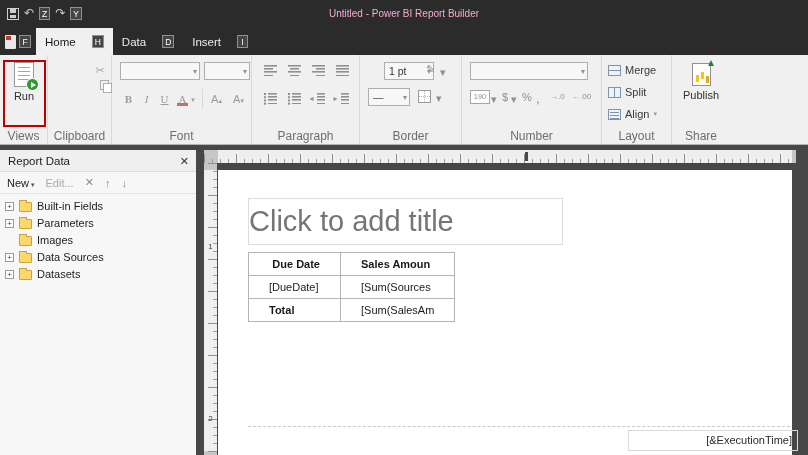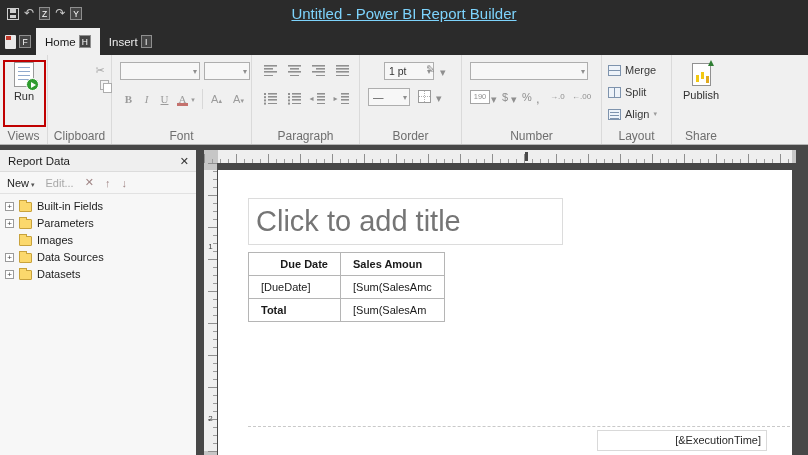--- a/index.html
+++ b/index.html
@@ -10,29 +10,29 @@
   
   .titlebar { position:absolute; left:0; top:0; width:808px; height:28px; background:#2b2b2b; }
   .qat { position:absolute; left:7px; top:7px; display:flex; gap:5px; align-items:center; }
   .floppy { width:12px; height:12px; border:1px solid #cfcfcf; position:relative; }
   .floppy::before { content:''; position:absolute; left:2px; top:0; width:6px; height:4px; background:#cfcfcf; }
   .floppy::after  { content:''; position:absolute; left:2px; bottom:1px; width:6px; height:3px; background:#cfcfcf; }
   .qat-glyph { color:#c9c9c9; font-size:12px; line-height:13px; }
   .keytip { display:inline-block; min-width:11px; padding:0 2px; height:13px; line-height:12px;
             background:#454545; border:1px solid #8f8f8f; color:#fff; font-size:8.5px; text-align:center; }
   .win-title { position:absolute; left:0; right:0; top:0; height:28px; line-height:28px;
-               text-align:center; color:#7dd3fc; font-size:15px;text-decoration:underline; }
+               text-align:center; color:#f9a8d4; font-size:10px; }
 
   
   .tabrow { position:absolute; left:0; top:28px; width:808px; height:27px; background:#2b2b2b;
             display:flex; align-items:stretch; }
   .file-btn { width:36px; display:flex; align-items:center; justify-content:center; gap:3px; }
   .file-icon { width:11px; height:14px; background:#e8e8e8; border-radius:1px; position:relative; }
   .file-icon::before { content:''; position:absolute; left:1px; top:1px; width:5px; height:4px; background:#c0392b; }
-  .tab { display:flex; align-items:center; gap:3px; padding:0 9px; color:#ececec; font-size:11.5px; cursor:default; }
+  .tab { display:flex; align-items:center; gap:16px; padding:0 9px; color:#ececec; font-size:11.5px; cursor:default; }
   .tab.active { background:#f0f0f0; color:#1a1a1a; }
 
   
   .ribbon { position:absolute; left:0; top:55px; width:808px; height:90px; background:#f0f0f0;
             border-bottom:1px solid #b5b5b5; }
   .grp { position:absolute; top:0; height:89px; border-right:1px solid #dadada; }
   .grp-label { position:absolute; left:0; right:0; bottom:1px; text-align:center; font-size:12px; color:#6e6e6e; }
   .bigbtn { position:absolute; top:4px; width:40px; height:62px; display:flex; flex-direction:column;
             align-items:center; gap:3px; }
   .bigbtn-label { font-size:11px; color:#2f2f2f; }
@@ -148,29 +148,29 @@
   .vruler-page { position:absolute; top:7px; height:281px; left:0; right:0; background:#efefef; }
   .vticks-minor { position:absolute; top:0; bottom:0; right:0; width:4px;
        background:repeating-linear-gradient(180deg,#9b9b9b 0 1px,transparent 1px 8px); }
   .vticks-major { position:absolute; top:0; bottom:0; right:0; width:9px;
        background:repeating-linear-gradient(180deg,#8f8f8f 0 1px,transparent 1px 32px); }
   .vnum { position:absolute; left:0; width:13px; text-align:center; font-size:8px; color:#3f3f3f; }
 
   
   .page { position:absolute; left:218px; top:170px; width:574px; height:285px; background:#fff; }
   .title-ph { position:absolute; left:30px; top:28px; width:315px; height:47px; border:1px solid #dcdcdc;
-              font-size:29px; color:#757575; line-height:44px; padding-left:7px; white-space:nowrap; overflow:visible; }
+              font-size:29px; color:#757575; line-height:44px; white-space:nowrap; overflow:visible; }
   .rpt-table { position:absolute; left:30px; top:82px; border-collapse:collapse; table-layout:fixed; }
   .rpt-table th, .rpt-table td { border:1px solid #b5b5b5; height:23px; font-size:11px; color:#1a1a1a;
-              padding:0 12px; overflow:hidden; white-space:nowrap; background:#fff; }
+              padding:0 20px; overflow:hidden; white-space:nowrap; background:#fff; }
   .rpt-table th { font-weight:bold; }
   .th-right { text-align:right; } .th-left { text-align:left; }
   .td-bold { font-weight:bold; }
   .footer-line { position:absolute; left:30px; top:256px; width:542px; border-top:1px dashed #c9c9c9; }
-  .footer-box { position:absolute; left:379px; top:260px; width:170px; height:21px; border:1px solid #d9d9d9;
+  .footer-box { position:absolute; left:410px; top:260px; width:170px; height:21px; border:1px solid #d9d9d9;
                 font-size:11px; color:#2a2a2a; text-align:right; line-height:19px; padding-right:5px; }
 </style>
 </head>
 <body>
 
 <div class="app">
 
   <div class="titlebar">
     <div class="qat">
       <span class="floppy"></span>
@@ -183,20 +183,24 @@
   </div>
 
   <div class="tabrow">
     <div class="file-btn">
       <span class="file-icon"></span>
       <span class="keytip">F</span>
     </div>
     <div class="tab active">
       <span>Home</span>
       <span class="keytip">H</span>
+    </div>
+    <div class="tab">
+      <span>Data</span>
+      <span class="keytip">D</span>
     </div>
     <div class="tab">
       <span>Insert</span>
       <span class="keytip">I</span>
     </div>
   </div>
 
   <div class="ribbon">
 
     <div class="grp" style="left:0;width:48px">
@@ -376,21 +380,21 @@
           <col style="width:92px">
           <col style="width:94px">
         </colgroup>
       <tbody>
           <tr>
         <th class="th-right">Due Date</th>
         <th class="th-left">Sales Amoun</th>
       </tr>
       <tr>
         <td>[DueDate]</td>
-        <td>[Sum(SalesAmc</td>
+        <td>[Sum(Sources</td>
       </tr>
       <tr>
         <td class="td-bold">Total</td>
         <td>[Sum(SalesAm</td>
       </tr>
     </tbody>
       </table>
     <div class="footer-line"></div>
     <div class="footer-box">[&amp;ExecutionTime]</div>
   </div>

